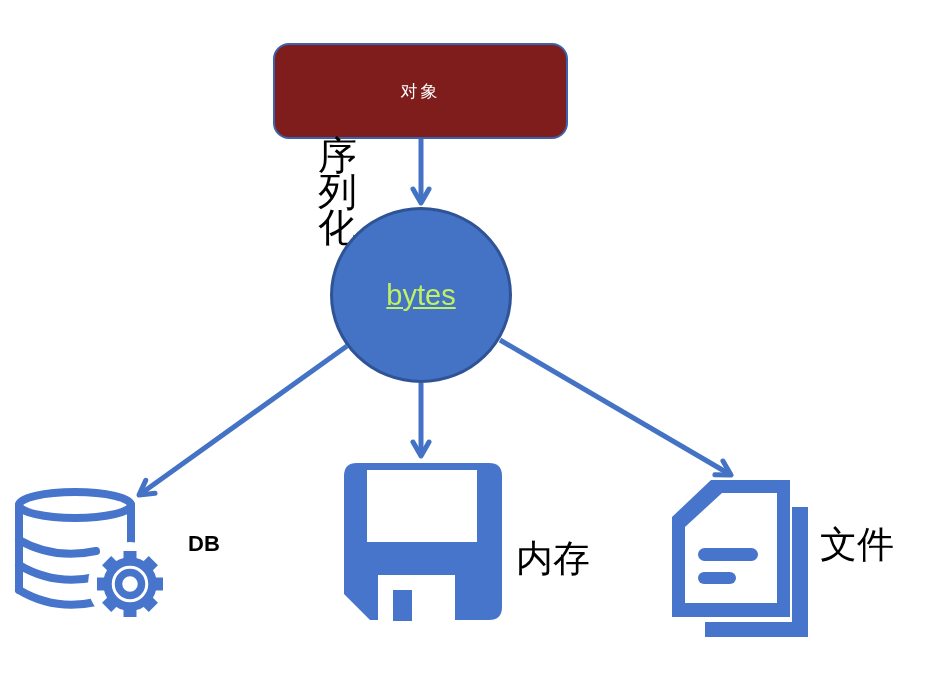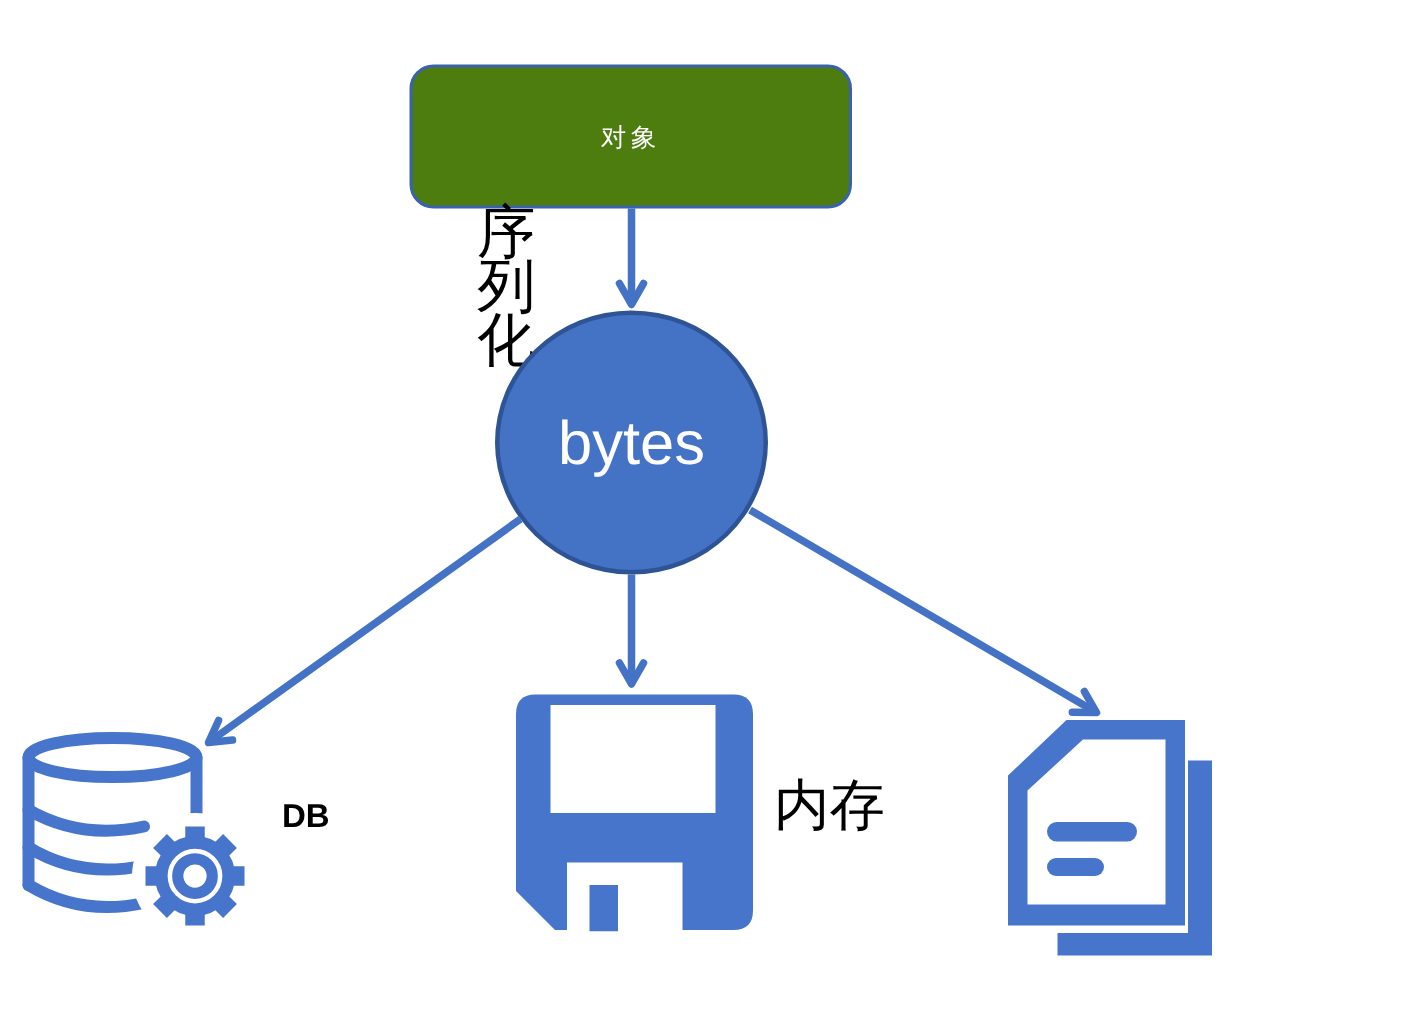--- a/index.html
+++ b/index.html
@@ -8,21 +8,21 @@
     width:945px;height:676px;
     background:#ffffff;
     overflow:hidden;
     font-family:"Liberation Sans", sans-serif;
   }
   .layer{position:absolute;left:0;top:0;}
 
   
   .object-box{
     position:absolute;left:273px;top:43px;width:295px;height:96px;
-    background:#4d7c0f;border:2px solid #3a62ae;border-radius:16px;
+    background:#7f1d1d;border:2px solid #3a62ae;border-radius:16px;
     box-sizing:border-box;
     display:flex;align-items:center;justify-content:center;
   }
   .object-box span{
     color:#ffffff;font-size:17px;letter-spacing:3px;
     font-family:"Liberation Sans", sans-serif;
   }
 
   
   .serialize-label{
@@ -32,30 +32,30 @@
     word-break:break-all;text-align:left;
   }
 
   
   .bytes-circle{
     position:absolute;left:330px;top:207px;width:182px;height:176px;
     background:#4472C4;border:3px solid #2F5496;border-radius:50%;
     box-sizing:border-box;
     display:flex;align-items:center;justify-content:center;
   }
-  .bytes-circle span{color:#ffffff;font-size:41px;}
+  .bytes-circle span{color:#bef264;font-size:29px;text-decoration:underline;}
 
   
   .db-label{
     position:absolute;left:188px;top:531px;
     font-size:22px;font-weight:700;color:#000000;
     font-family:"Liberation Sans", sans-serif;
   }
   .memory-label{
-    position:absolute;left:516px;top:512px;
+    position:absolute;left:516px;top:534px;
     font-size:37px;color:#000000;
     font-family:"Liberation Serif", serif;
   }
   .file-label{
     position:absolute;left:820px;top:520px;
     font-size:37px;color:#000000;
     font-family:"Liberation Serif", serif;
   }
 
   .icon-svg{position:absolute;}
@@ -129,14 +129,15 @@
     <path d="M126,37 H142 V167 H39 V152 H126 Z" fill="#4775CB"></path>
 
     <path d="M45,10 H124 V147 H6 V47 Z" fill="#4775CB"></path>
 
     <path d="M56,23 H111 V133 H19 V57 Z" fill="#ffffff"></path>
 
     <rect x="32" y="78" width="60" height="13" rx="6.5" fill="#4775CB"></rect>
     <rect x="32" y="102" width="38" height="12" rx="6" fill="#4775CB"></rect>
   </svg>
 
+  <div class="file-label">文件</div>
 
 </div>
 
 </body></html>

